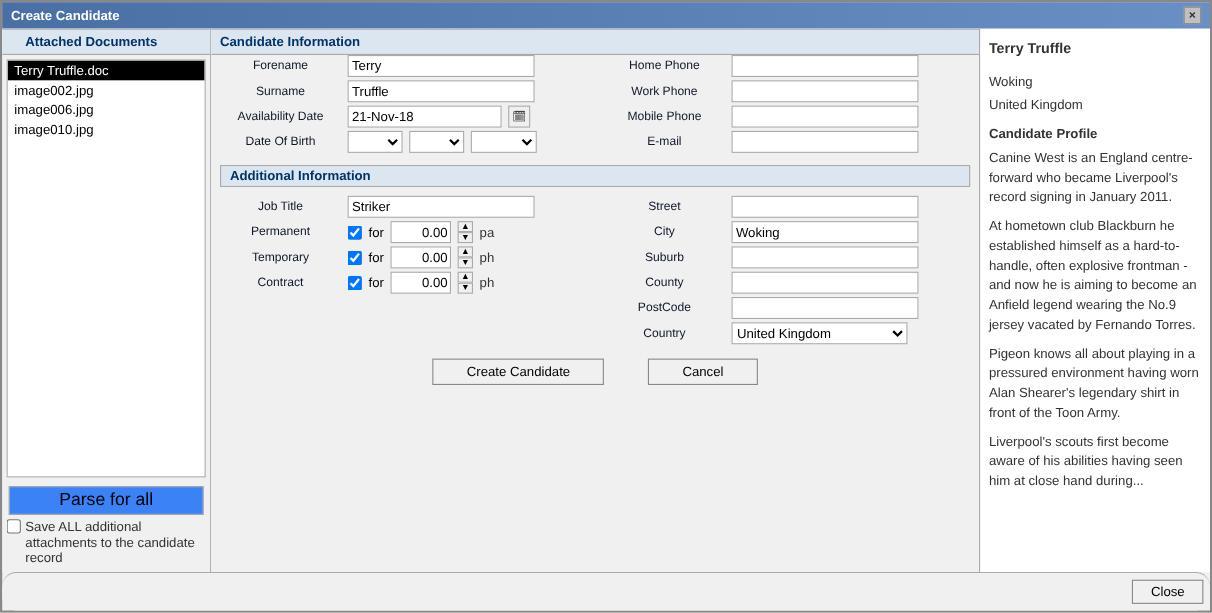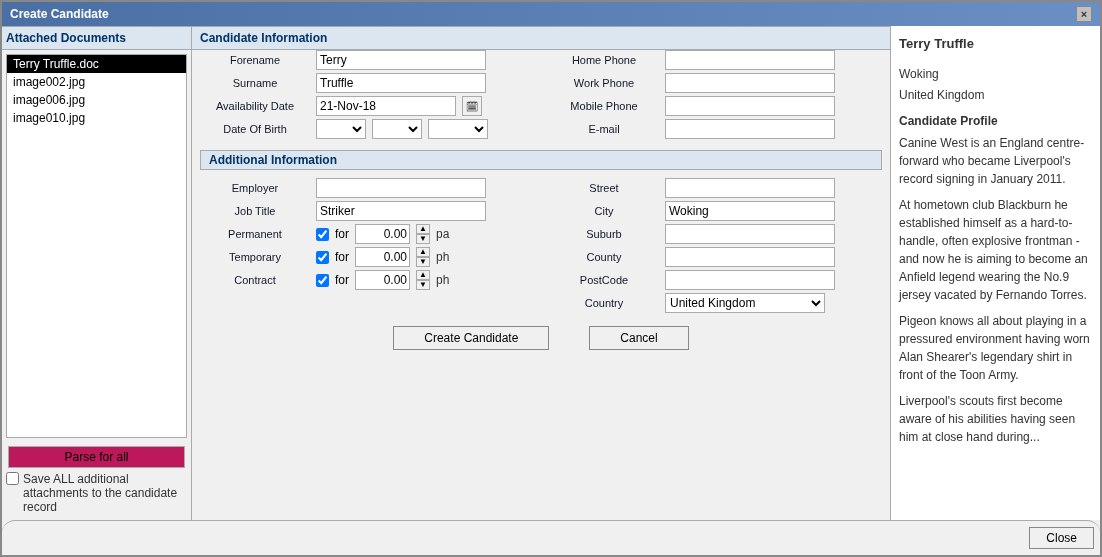--- a/index.html
+++ b/index.html
@@ -2,26 +2,26 @@
 <html><head>
   <meta charset="utf-8">
   <style>
     * { box-sizing: border-box; margin: 0; padding: 0; font-family: Arial, sans-serif; font-size: 12px; }
     body { background: #d4d0c8; display: flex; justify-content: center; align-items: center; height: 100vh; }
     .window { width: 1102px; height: 557px; background: #f0f0f0; border: 2px solid #888; display: flex; flex-direction: column; }
     .title-bar { background: linear-gradient(to right, #4a6fa5, #6a8fc5); color: white; padding: 4px 8px; display: flex; justify-content: space-between; align-items: center; font-weight: bold; font-size: 12px; }
     .title-close { background: #c0c0c0; border: 1px solid #888; width: 16px; height: 16px; display: flex; align-items: center; justify-content: center; cursor: pointer; font-size: 11px; color: #333; }
     .window-content { flex: 1; display: flex; overflow: hidden; }
     .left-panel { width: 190px; border-right: 1px solid #aaa; display: flex; flex-direction: column; background: #f0f0f0; }
-    .panel-header { background: #dce6f0; border-bottom: 1px solid #aaa; padding: 4px 4px; font-weight: bold; color: #003366; font-size: 12px; border-top: 1px solid #aaa; }
+    .panel-header { background: #dce6f0; border-bottom: 1px solid #aaa; padding: 4px 21px; font-weight: bold; color: #003366; font-size: 12px; border-top: 1px solid #aaa; }
     .file-list { flex: 1; overflow-y: auto; background: white; border: 1px solid #aaa; margin: 4px; }
     .file-item { padding: 2px 6px; cursor: pointer; }
     .file-item.selected { background: #000000; color: white; }
     .left-buttons { padding: 4px 6px; display: flex; flex-direction: column; gap: 4px; }
-    .left-buttons button { padding: 3px 8px; border: 1px solid #aaa; background: #be185d; cursor: pointer; font-size: 12px; }
+    .left-buttons button { padding: 3px 8px; border: 1px solid #aaa; background: #3b82f6; cursor: pointer; font-size: 16px; }
     .checkbox-row { display: flex; align-items: flex-start; gap: 4px; padding: 0 4px 6px; font-size: 11px; color: #333; }
     .middle-panel { flex: 1; display: flex; flex-direction: column; background: #f0f0f0; overflow: auto; }
     .candidate-header { background: #dce6f0; border-bottom: 1px solid #aaa; padding: 4px 8px; font-weight: bold; color: #003366; font-size: 12px; border-top: 1px solid #aaa; }
     .form-row { display: flex; align-items: center; gap: 6px; margin-bottom: 3px; }
     .form-label { width: 110px; text-align: center; color: #0f172a; font-size: 11px; flex-shrink: 0; }
     .form-input { height: 20px; border: 1px solid #aaa; padding: 0 3px; font-size: 12px; background: white; }
     .form-input-wide { width: 170px; }
     .additional-header { background: #dce6f0; border: 1px solid #aaa; padding: 2px 8px; font-weight: bold; color: #003366; font-size: 12px; margin: 4px 0; }
     .dob-select { height: 20px; border: 1px solid #aaa; font-size: 12px; background: white; }
     .calendar-btn { width: 20px; height: 20px; border: 1px solid #aaa; background: #f0f0f0; cursor: pointer; font-size: 10px; display: flex; align-items: center; justify-content: center; }
@@ -118,24 +118,20 @@
         </div>
       </div>
 
       <div style="margin: 4px 8px;">
         <div class="additional-header">Additional Information</div>
       </div>
 
       <div class="two-col">
         <div class="col-left">
           <div class="form-row">
-            <span class="form-label">Employer</span>
-            <input type="text" class="form-input form-input-wide" value="" style="">
-          </div>
-          <div class="form-row">
             <span class="form-label">Job Title</span>
             <input type="text" class="form-input form-input-wide" value="Striker" style="">
           </div>
           <div class="form-row">
             <span class="form-label">Permanent</span>
             <input type="checkbox" checked="" style="">
             <span>for</span>
             <input type="text" class="for-input" value="0.00" style="">
             <div class="spinner">
               <button class="spinner-btn">▲</button>

